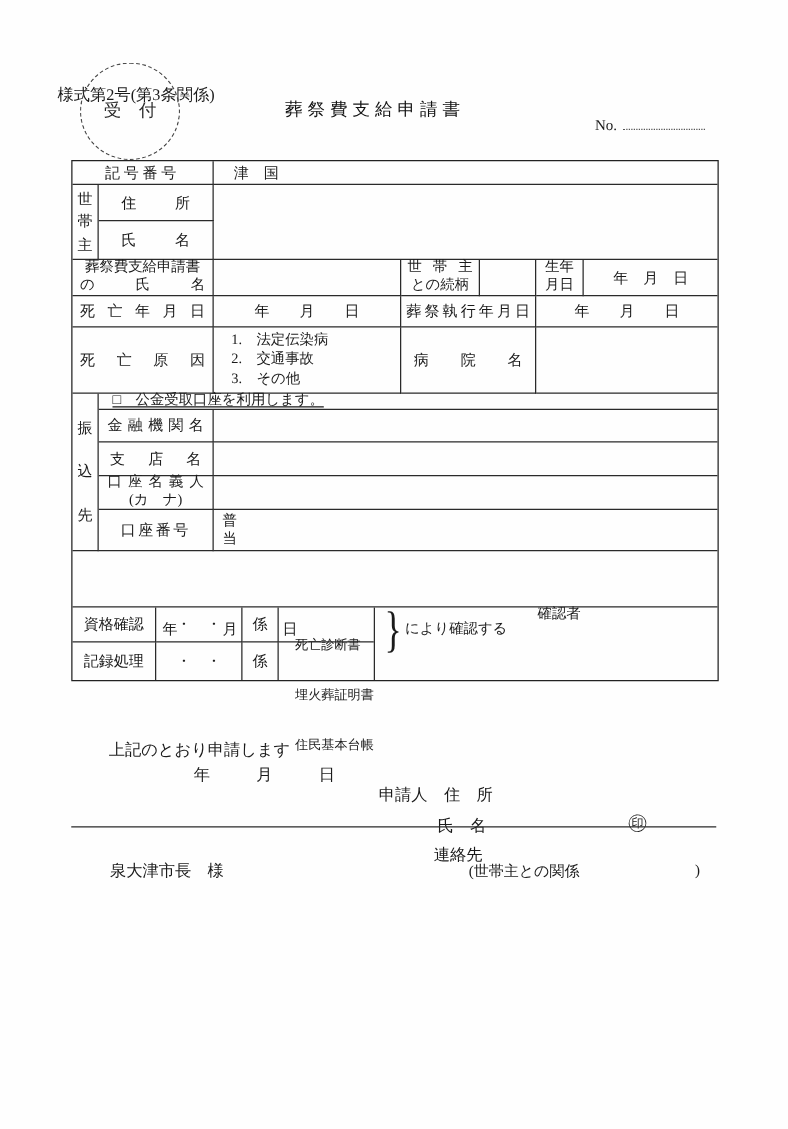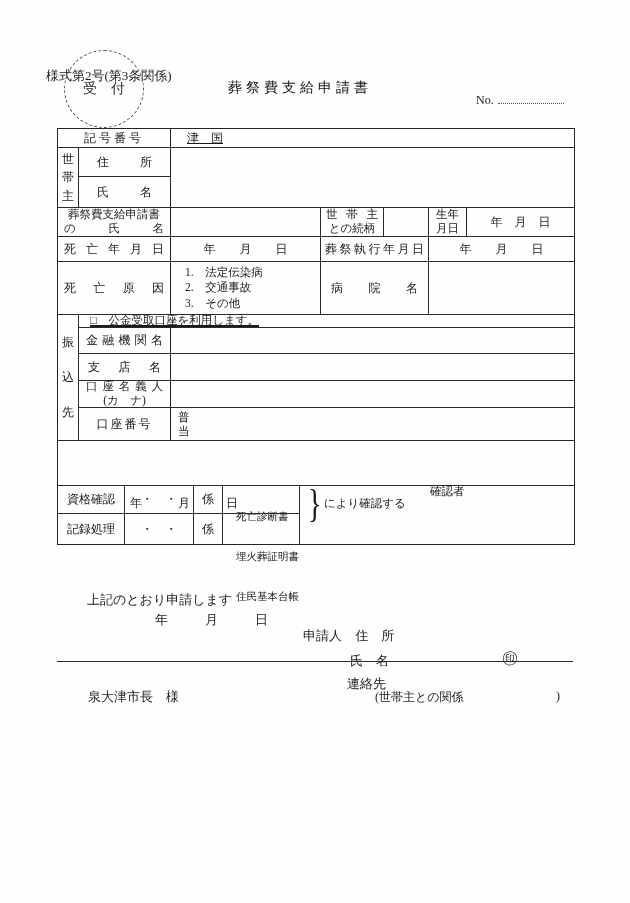--- a/index.html
+++ b/index.html
@@ -6,21 +6,21 @@
   .page{position:relative;width:630px;height:903px;background:#fefefe;
         font-family:"Liberation Serif","DejaVu Serif",serif;color:#1a1a1a;overflow:hidden;}
   .abs{position:absolute;margin-top:40px;}
   .form-table{position:absolute;left:57px;top:128px;width:516px;height:415px;
               border:1.5px solid #222;box-sizing:content-box;}
   .cell{position:absolute;box-sizing:border-box;display:flex;align-items:center;
         justify-content:center;font-size:12px;line-height:1.2;white-space:pre;}
   .br{border-right:1px solid #2a2a2a;}
   .bb{border-bottom:1px solid #2a2a2a;}
   .bl{border-left:1px solid #2a2a2a;}
-  .left{justify-content:flex-start;text-decoration:underline;}
+  .left{justify-content:flex-start;}
   .vcol{flex-direction:column;justify-content:space-evenly;}
   .twoline{flex-direction:column;justify-content:center;line-height:1.18;font-size:11.5px;}
   .justify{display:flex;justify-content:space-between;width:100%;}
   .stamp{position:absolute;left:64px;top:50px;width:78px;height:76px;border:1.6px dashed #4a4a4a;
          border-radius:50%;display:flex;align-items:center;justify-content:center;
          font-size:14px;color:#2a2a2a;}
   .title{position:absolute;left:228px;top:79px;font-size:14px;letter-spacing:4px;color:#111;}
   .dotline{display:inline-block;width:66px;border-bottom:1.4px dotted #555;height:12px;
            vertical-align:baseline;margin-left:4px;}
   .smalltxt{font-size:11.5px;}

